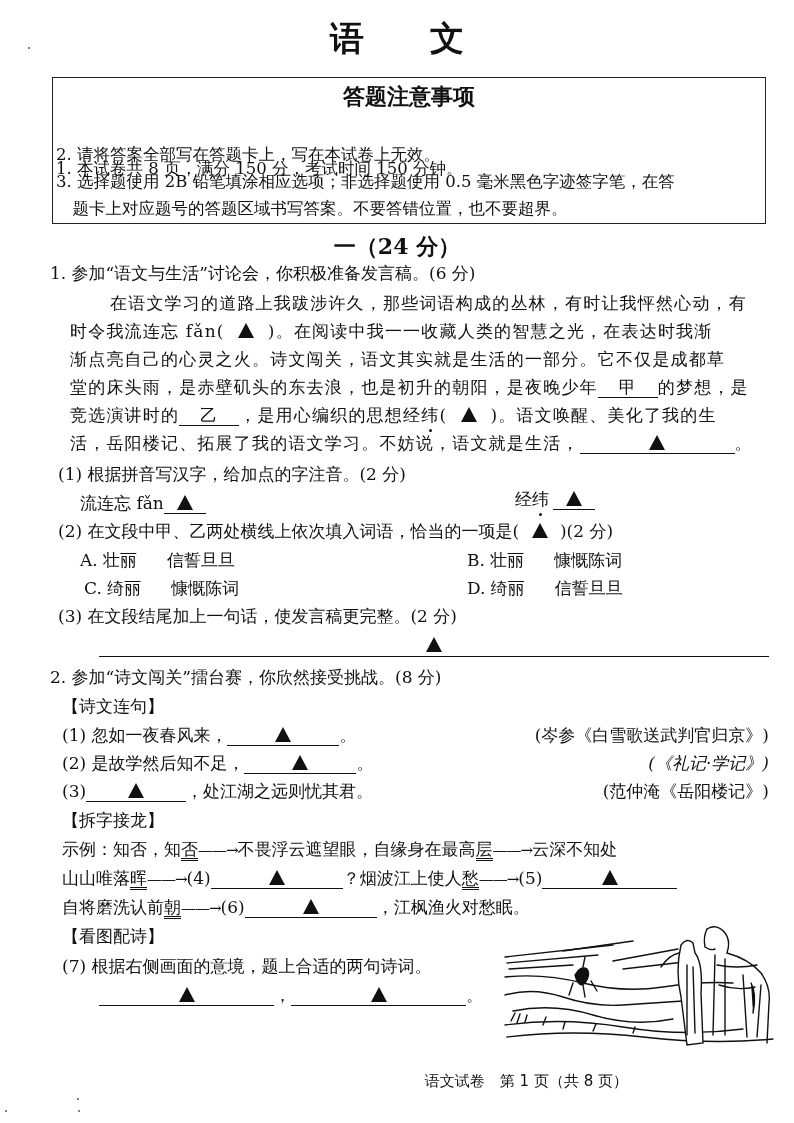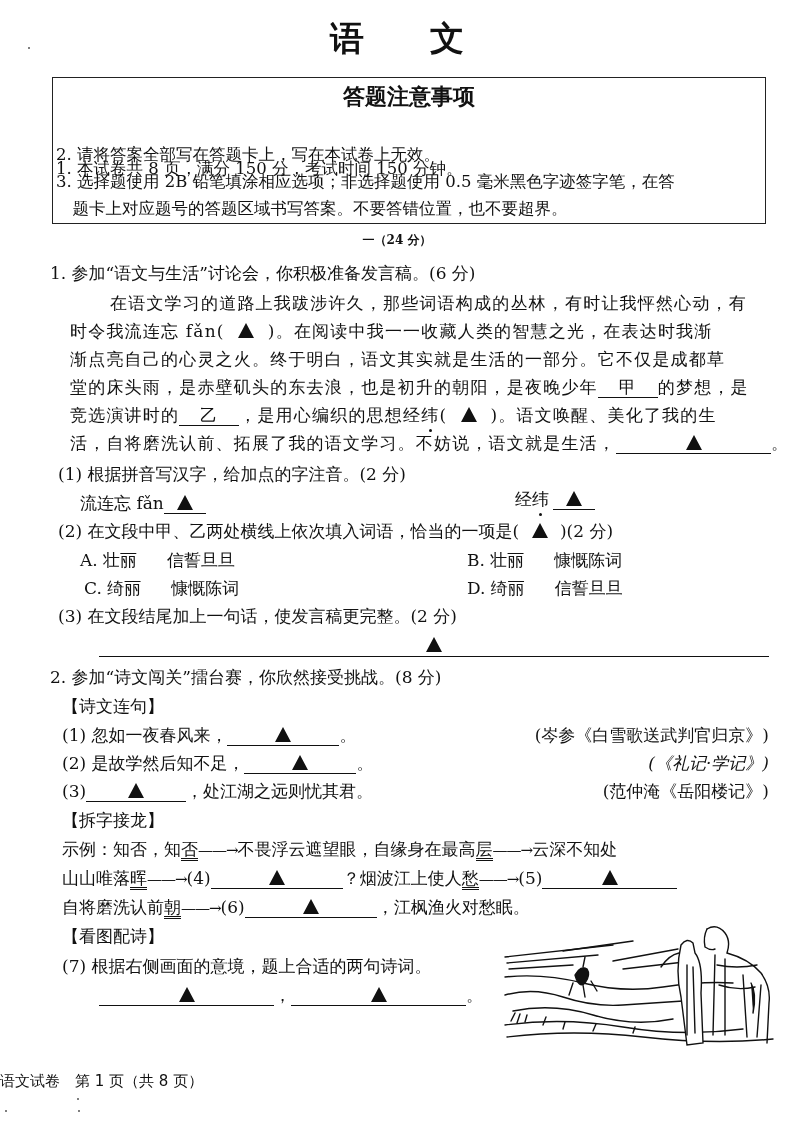--- a/index.html
+++ b/index.html
@@ -23,21 +23,21 @@
   .notice-box {
     position: absolute; left: 52px; top: 77px; width: 714px; height: 147px;
     border: 1.5px solid #222;
   }
   .notice-title {
     position: absolute; left: 0; width: 100%; top: 4px; text-align: center;
     font-size: 22px; font-weight: bold;
   }
   .notice-line { position: absolute; left: 3px; font-size: 16.5px; }
 
-  .section-head { left: 0; width: 794px; top: 232px; text-align: center; font-size: 12px; font-weight: bold; }
+  .section-head { left: 0; width: 794px; top: 232px; text-align: center; font-size: 22px; font-weight: bold; }
 
   .q { font-size: 17px; }
   .para { font-size: 17px; letter-spacing: 1.2px; }
 
   .blank {
     display: inline-block; border-bottom: 1.3px solid #111; text-align: center;
     height: 20px; vertical-align: baseline; line-height: 18px;
   }
   .tri {
     display: inline-block; width: 0; height: 0;
@@ -47,21 +47,21 @@
   .dot-under { position: relative; display: inline-block; }
   .dot-under::after {
     content: ""; position: absolute; left: 50%; bottom: -5px; width: 3px; height: 3px;
     margin-left: -1.5px; background: #111; border-radius: 50%;
   }
   .dbl-under {
     display: inline-block; border-bottom: 3px double #111; line-height: 18px;
   }
   .arrow { display: inline-block; font-size: 15px; letter-spacing: -1px; }
 
-  .footer { left: 0; width: 628px; top: 1072px; text-align: left; font-size: 15px; }
+  .footer { left: 0; width: 628px; top: 1072px; text-align: right; font-size: 15px; }
   .speck { position: absolute; width: 2px; height: 2px; background: #555; border-radius: 50%; }
 
   .illustration { position: absolute; left: 503px; top: 925px; width: 272px; height: 125px; }
 </style>
 </head>
 <body>
 
 <div class="speck" style="left:28px;top:47px;"></div>
 <div class="speck" style="left:77px;top:1098px;"></div>
 <div class="speck" style="left:5px;top:1110px;"></div>
@@ -84,34 +84,34 @@
 <div class="abs q" style="left:50px;top:262px;">1. 参加“语文与生活”讨论会，你积极准备发言稿。(6 分)</div>
 
 <div class="abs para" style="left:110px;top:292px;">在语文学习的道路上我跋涉许久，那些词语构成的丛林，有时让我怦然心动，有</div>
 
 <div class="abs para" style="left:70px;top:320px;">
   <span>时令我流连忘 fǎn(</span>
   <span style="display:inline-block;width:30px;text-align:center;"><span class="tri"></span></span>
   <span>)。在阅读中我一一收藏人类的智慧之光，在表达时我渐</span>
 </div>
 
-<div class="abs para" style="left:70px;top:348px;">渐点亮自己的心灵之火。终于明白，语文其实就是生活的一部分。它不仅是成都草</div>
+<div class="abs para" style="left:70px;top:348px;">渐点亮自己的心灵之火。诗文闯关，语文其实就是生活的一部分。它不仅是成都草</div>
 
 <div class="abs para" style="left:70px;top:376px;">
   <span>堂的床头雨，是赤壁矶头的东去浪，也是初升的朝阳，是夜晚少年</span><span class="blank sans" style="width:60px;">甲</span><span>的梦想，是</span>
 </div>
 
 <div class="abs para" style="left:70px;top:404px;">
   <span>竞选演讲时的</span><span class="blank sans" style="width:60px;">乙</span><span>，是用心编织的思想经</span><span class="dot-under">纬</span><span>(</span>
   <span style="display:inline-block;width:30px;text-align:center;"><span class="tri"></span></span>
   <span>)。语文唤醒、美化了我的生</span>
 </div>
 
 <div class="abs para" style="left:70px;top:432px;">
-  <span>活，自将磨洗认前、拓展了我的语文学习。不妨说，语文就是生活，</span><span class="blank" style="width:155px;"><span class="tri"></span></span><span>。</span>
+  <span>活，岳阳楼记、拓展了我的语文学习。不妨说，语文就是生活，</span><span class="blank" style="width:155px;"><span class="tri"></span></span><span>。</span>
 </div>
 
 <div class="abs q" style="left:58px;top:463px;">(1) 根据拼音写汉字，给加点的字注音。(2 分)</div>
 <div class="abs q" style="left:80px;top:492px;">
   <span>流连忘 fǎn</span><span class="blank" style="width:42px;"><span class="tri"></span></span>
 </div>
 <div class="abs q" style="left:467px;top:488px;margin-left:48px;">
   <span>经</span><span class="dot-under">纬</span><span class="blank" style="width:42px;margin-left:4px;"><span class="tri"></span></span>
 </div>
 

